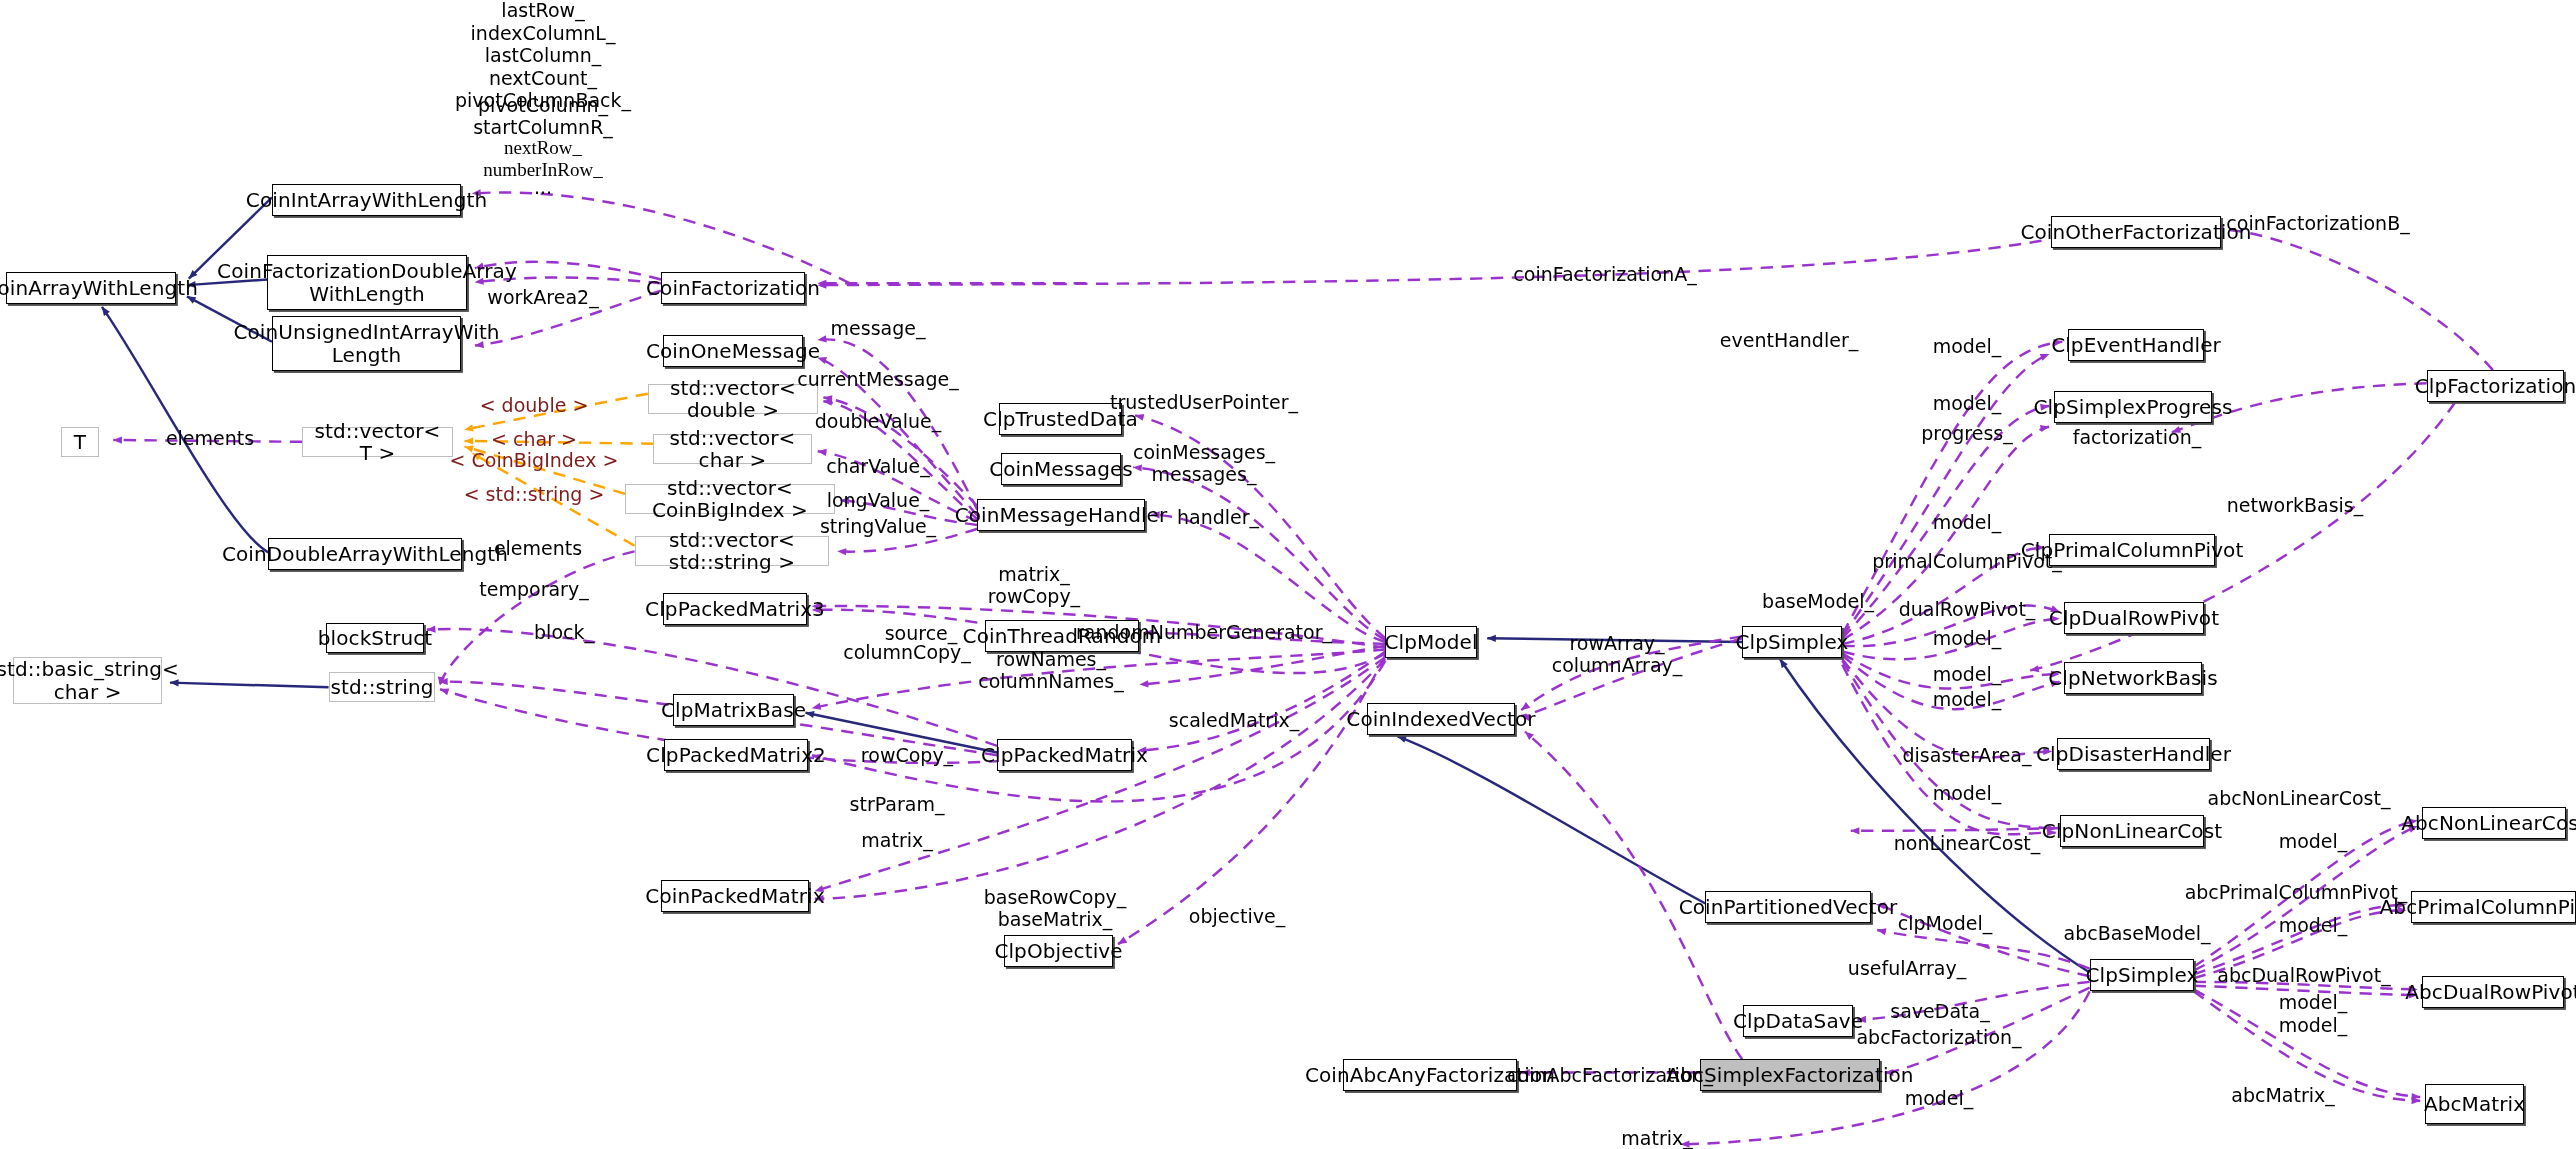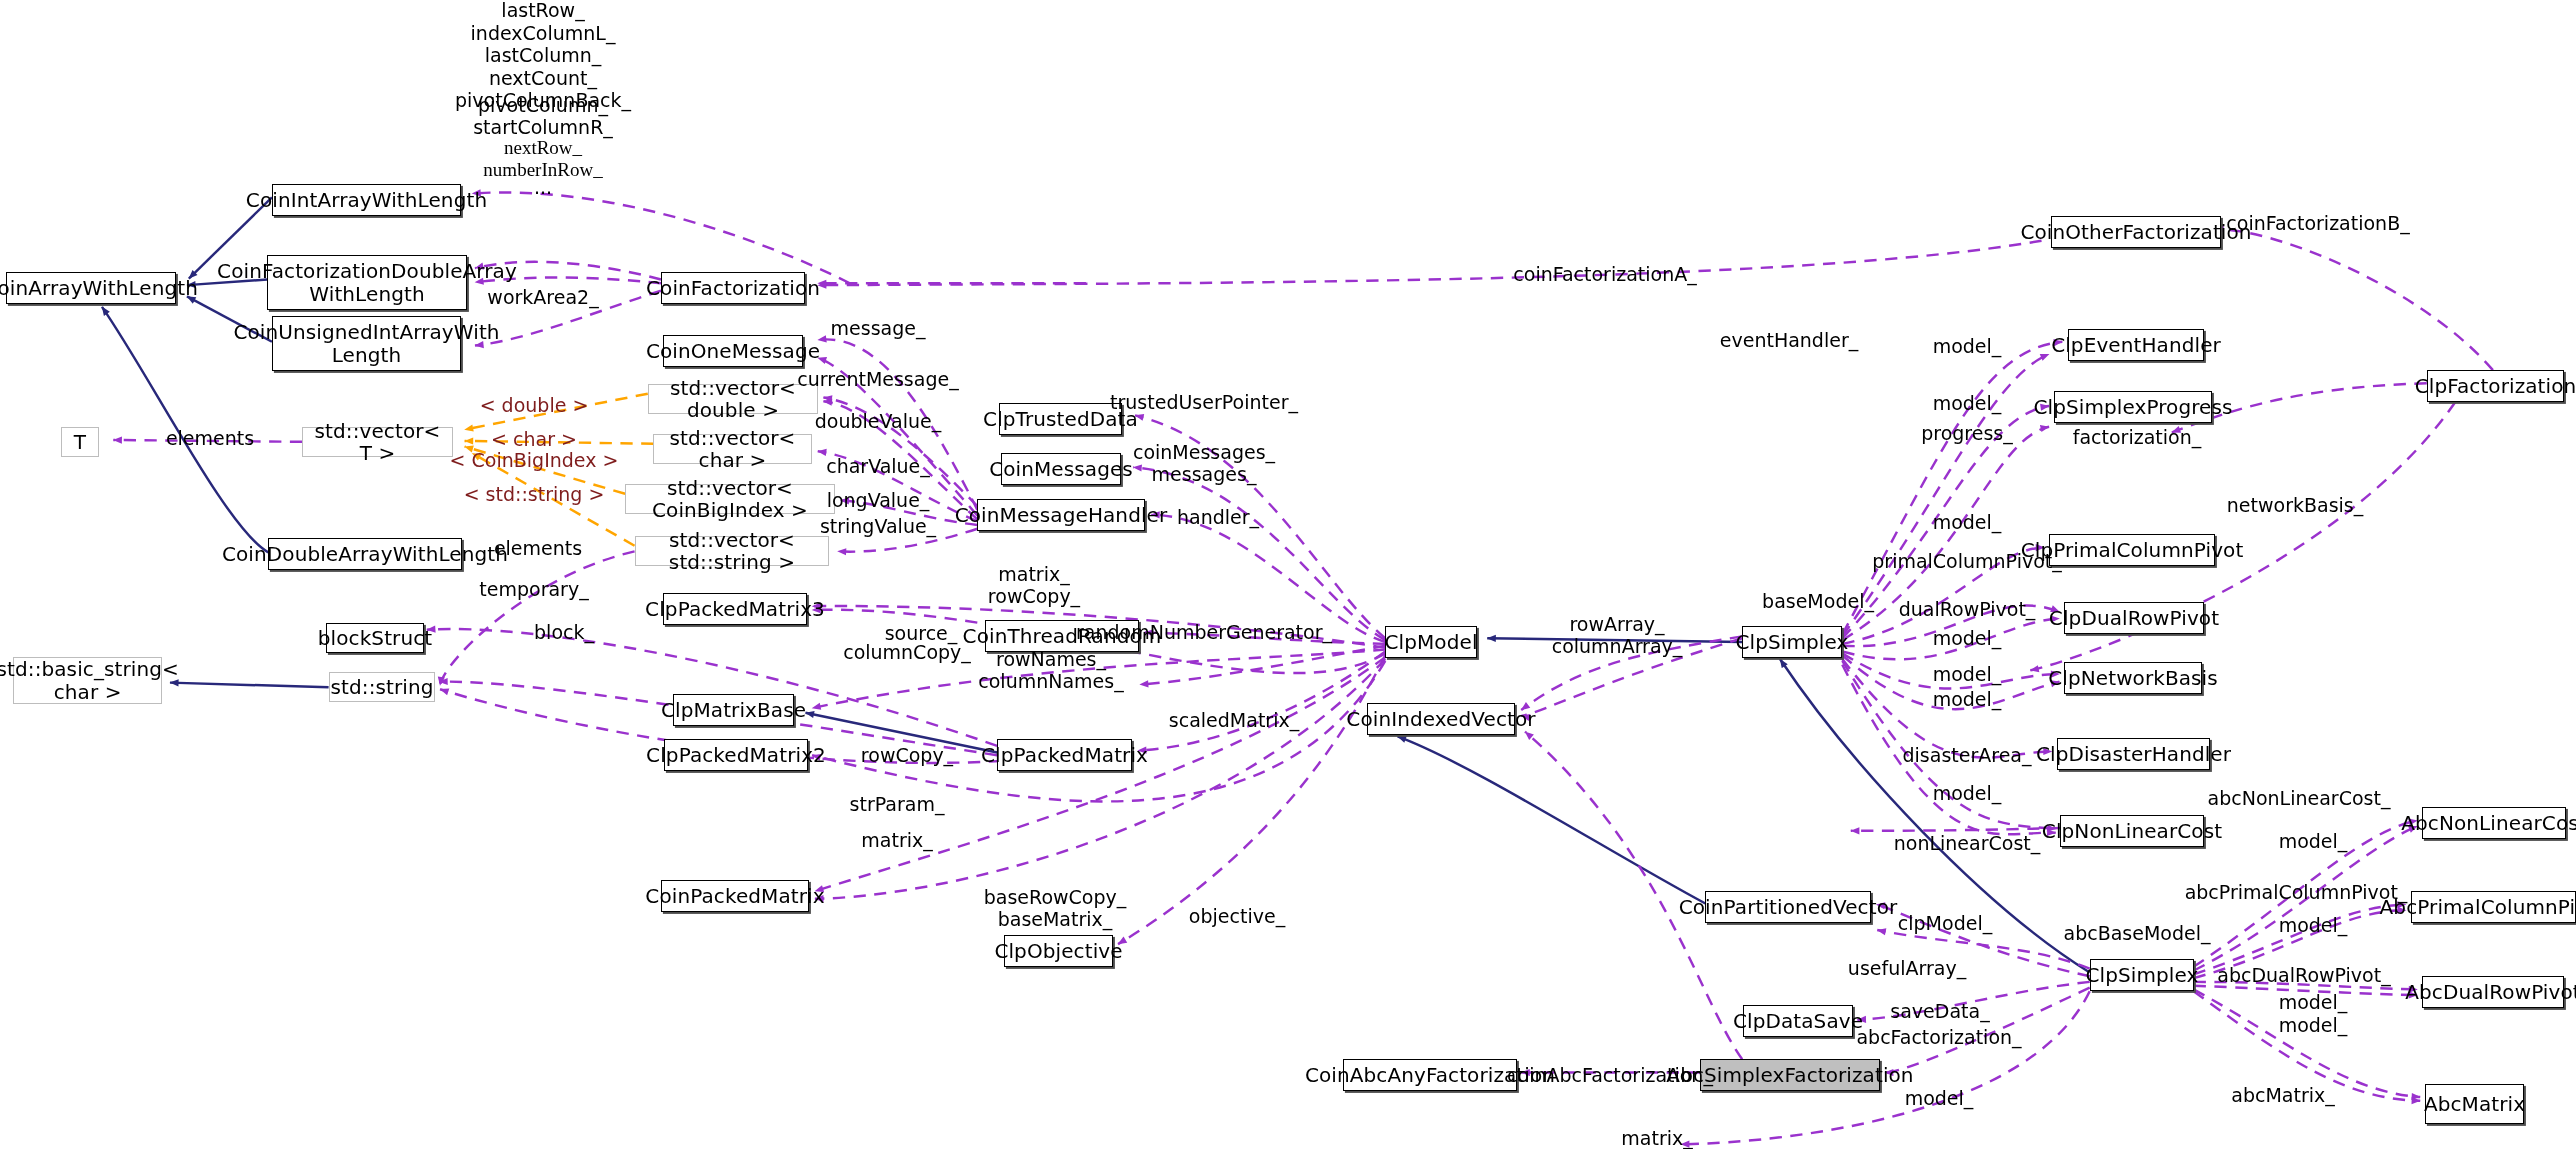--- a/index.html
+++ b/index.html
@@ -253,21 +253,21 @@
   <div class="elabel" style="left:1204px;top:632px;">randomNumberGenerator_</div>
   <div class="elabel" style="left:1051px;top:670px;">rowNames_
 columnNames_</div>
   <div class="elabel" style="left:1234px;top:720px;">scaledMatrix_</div>
   <div class="elabel" style="left:907px;top:755px;">rowCopy_</div>
   <div class="elabel" style="left:897px;top:804px;">strParam_</div>
   <div class="elabel" style="left:897px;top:840px;">matrix_</div>
   <div class="elabel" style="left:1055px;top:908px;">baseRowCopy_
 baseMatrix_</div>
   <div class="elabel" style="left:1237px;top:916px;">objective_</div>
-  <div class="elabel" style="left:1617px;top:635px;">rowArray_
+  <div class="elabel" style="left:1617px;top:654px;">rowArray_
 columnArray_</div>
   <div class="elabel" style="left:1818px;top:601px;">baseModel_</div>
   <div class="elabel" style="left:1789px;top:340px;">eventHandler_</div>
   <div class="elabel" style="left:1967px;top:346px;">model_</div>
   <div class="elabel" style="left:1967px;top:403px;">model_</div>
   <div class="elabel" style="left:1967px;top:433px;">progress_</div>
   <div class="elabel" style="left:2137px;top:437px;">factorization_</div>
   <div class="elabel" style="left:2295px;top:505px;">networkBasis_</div>
   <div class="elabel" style="left:1967px;top:522px;">model_</div>
   <div class="elabel" style="left:1967px;top:561px;">primalColumnPivot_</div>

